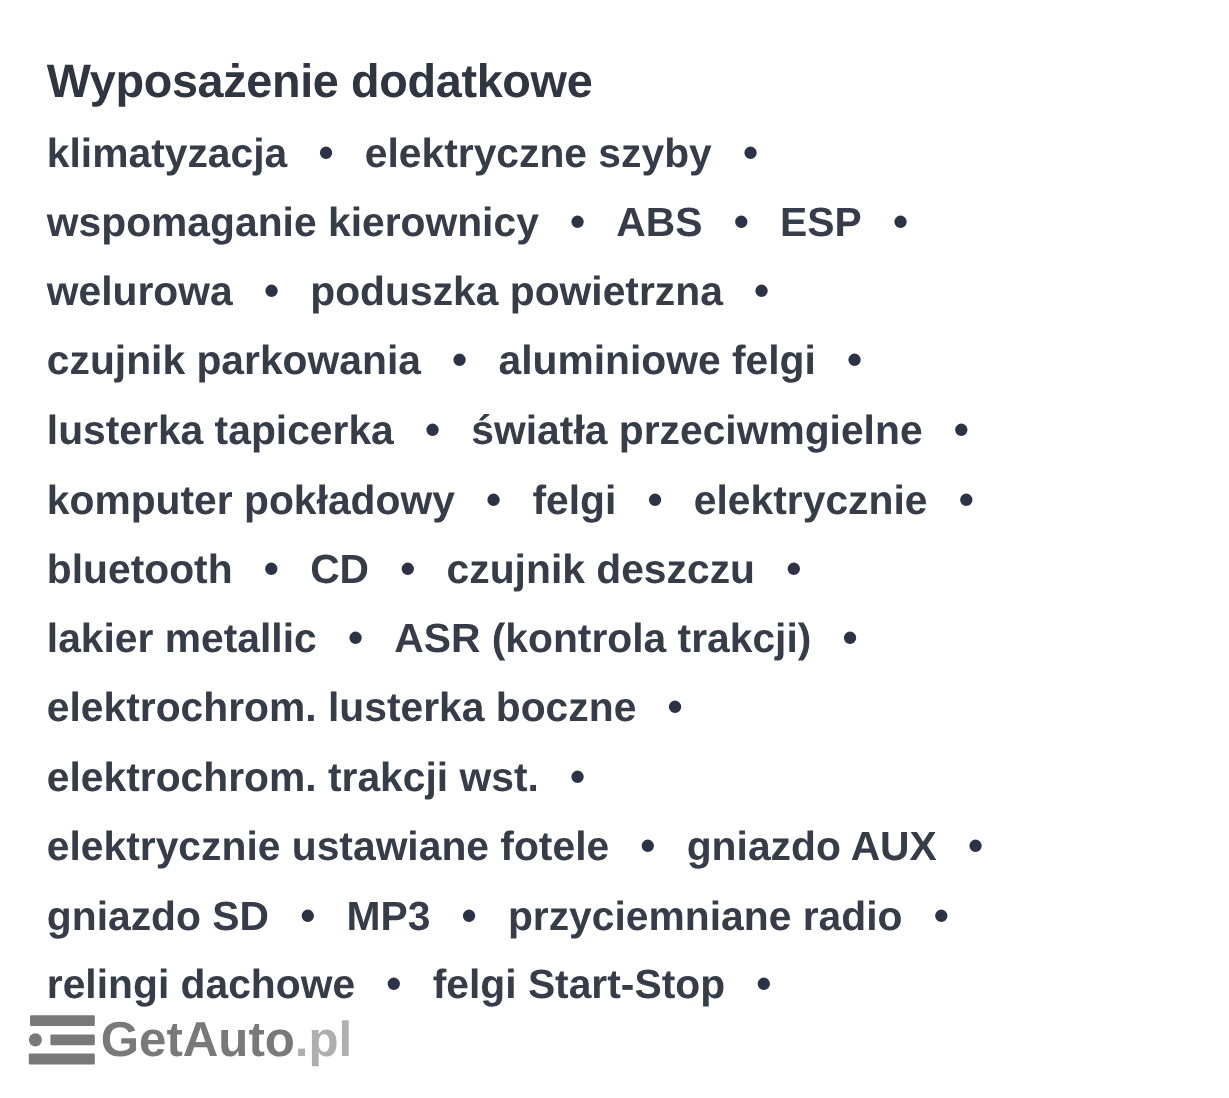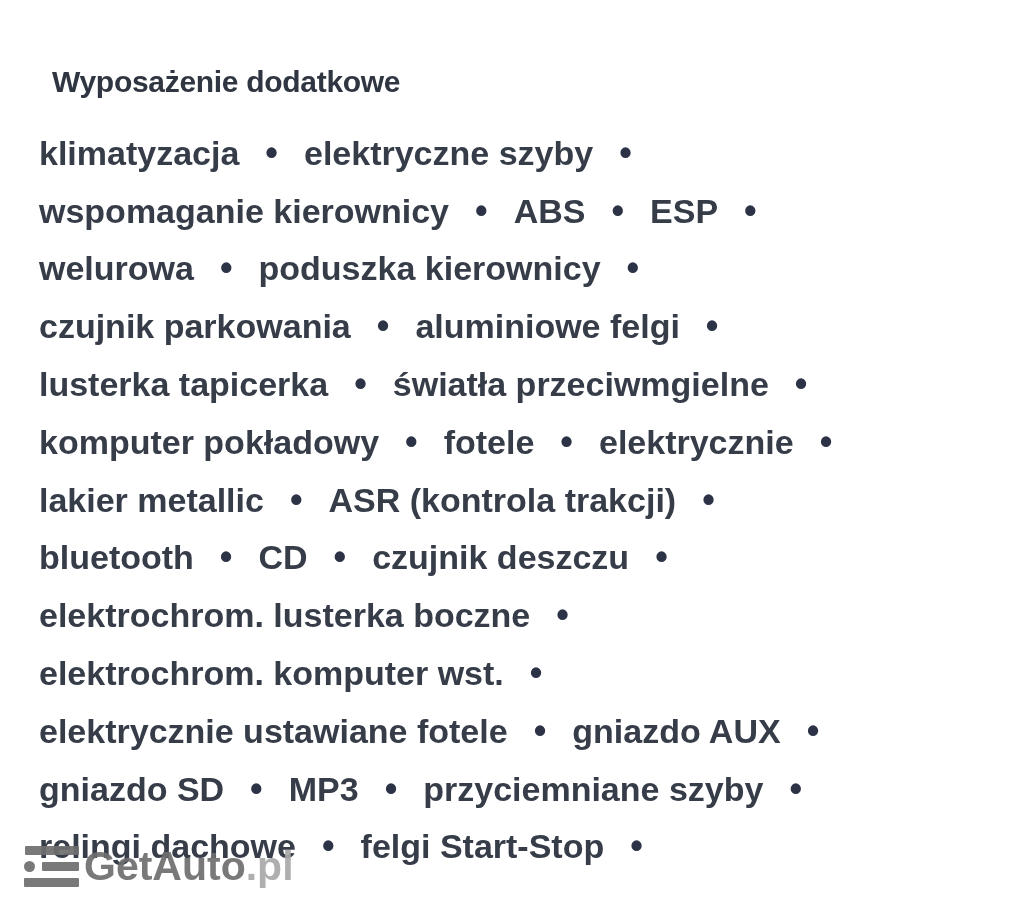--- a/index.html
+++ b/index.html
@@ -19,22 +19,22 @@
     width: 1024px;
     height: 915px;
   }
   .content {
     position: absolute;
     left: 39px;
     top: 40px;
     right: 20px;
   }
   .title {
-    margin: 13px;
-    font-size: 30px;
+    margin: 0;
+    font-size: 39px;
     font-weight: 700;
     line-height: 57.8px;
     color: var(--title, #2f3642);
     white-space: nowrap;
     letter-spacing: -0.3px;
   }
   .line {
     font-size: 34px;
     font-weight: 700;
     line-height: 57.8px;
@@ -98,30 +98,30 @@
 </style>
 </head>
 <body>
 
 <div class="page">
   <div class="content">
     <h1 class="title">Wyposażenie dodatkowe</h1>
     <div id="equipment-list" class="lines">
         <div class="line"><span class="feature">klimatyzacja</span><span class="bullet">•</span><span class="feature">elektryczne szyby</span><span class="bullet">•</span></div>
         <div class="line"><span class="feature">wspomaganie kierownicy</span><span class="bullet">•</span><span class="feature">ABS</span><span class="bullet">•</span><span class="feature">ESP</span><span class="bullet">•</span></div>
-        <div class="line"><span class="feature">welurowa</span><span class="bullet">•</span><span class="feature">poduszka kierownicy</span><span class="bullet">•</span></div>
+        <div class="line"><span class="feature">welurowa</span><span class="bullet">•</span><span class="feature">poduszka powietrzna</span><span class="bullet">•</span></div>
         <div class="line"><span class="feature">czujnik parkowania</span><span class="bullet">•</span><span class="feature">aluminiowe felgi</span><span class="bullet">•</span></div>
         <div class="line"><span class="feature">lusterka tapicerka</span><span class="bullet">•</span><span class="feature">światła przeciwmgielne</span><span class="bullet">•</span></div>
-        <div class="line"><span class="feature">komputer pokładowy</span><span class="bullet">•</span><span class="feature">fotele</span><span class="bullet">•</span><span class="feature">elektrycznie</span><span class="bullet">•</span></div>
+        <div class="line"><span class="feature">komputer pokładowy</span><span class="bullet">•</span><span class="feature">felgi</span><span class="bullet">•</span><span class="feature">elektrycznie</span><span class="bullet">•</span></div>
+        <div class="line"><span class="feature">bluetooth</span><span class="bullet">•</span><span class="feature">CD</span><span class="bullet">•</span><span class="feature">czujnik deszczu</span><span class="bullet">•</span></div>
         <div class="line"><span class="feature">lakier metallic</span><span class="bullet">•</span><span class="feature">ASR (kontrola trakcji)</span><span class="bullet">•</span></div>
-        <div class="line"><span class="feature">bluetooth</span><span class="bullet">•</span><span class="feature">CD</span><span class="bullet">•</span><span class="feature">czujnik deszczu</span><span class="bullet">•</span></div>
         <div class="line"><span class="feature">elektrochrom. lusterka boczne</span><span class="bullet">•</span></div>
-        <div class="line"><span class="feature">elektrochrom. komputer wst.</span><span class="bullet">•</span></div>
+        <div class="line"><span class="feature">elektrochrom. trakcji wst.</span><span class="bullet">•</span></div>
         <div class="line"><span class="feature">elektrycznie ustawiane fotele</span><span class="bullet">•</span><span class="feature">gniazdo AUX</span><span class="bullet">•</span></div>
-        <div class="line"><span class="feature">gniazdo SD</span><span class="bullet">•</span><span class="feature">MP3</span><span class="bullet">•</span><span class="feature">przyciemniane szyby</span><span class="bullet">•</span></div>
+        <div class="line"><span class="feature">gniazdo SD</span><span class="bullet">•</span><span class="feature">MP3</span><span class="bullet">•</span><span class="feature">przyciemniane radio</span><span class="bullet">•</span></div>
         <div class="line"><span class="feature">relingi dachowe</span><span class="bullet">•</span><span class="feature">felgi Start-Stop</span><span class="bullet">•</span></div>
       </div>
   </div>
 
   <div class="watermark">
     <span class="logo">
       <span class="bar bar-top"></span>
       <span class="row">
         <span class="dot"></span>
         <span class="bar bar-mid"></span>

